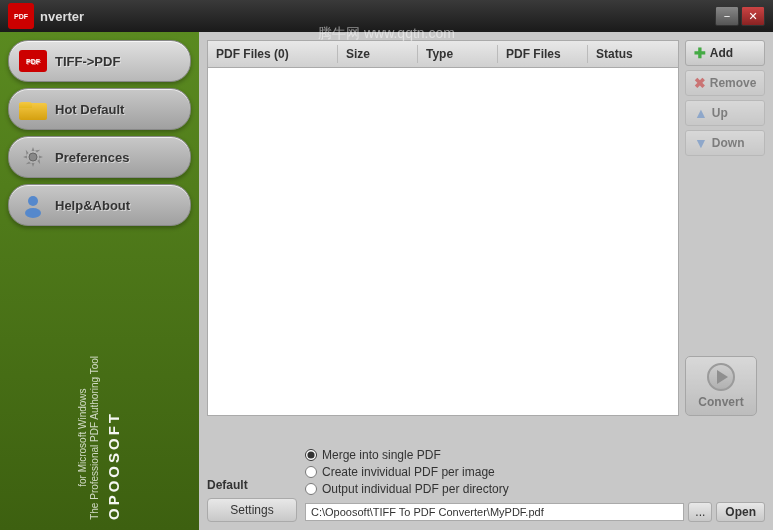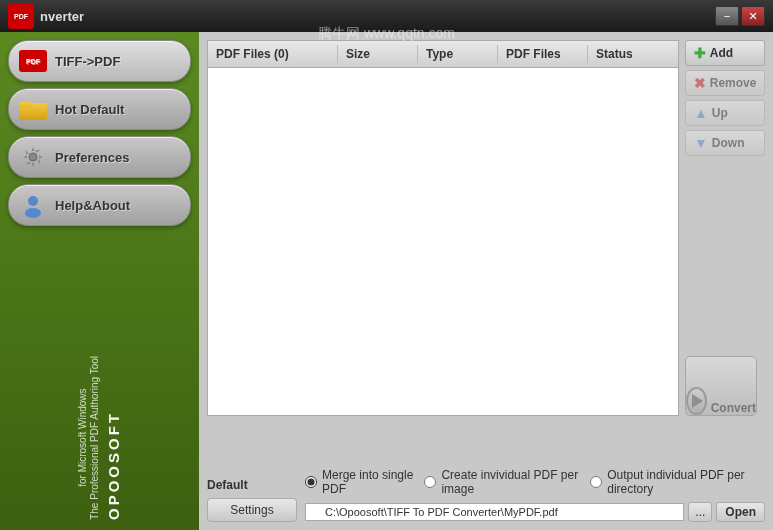--- a/index.html
+++ b/index.html
@@ -202,22 +202,22 @@
 
     .spacer { flex: 1; }
 
     .convert-btn {
       width: 72px;
       height: 60px;
       background: linear-gradient(to bottom, #e0e0e0, #b8b8b8);
       border: 1px solid #999;
       border-radius: 5px;
       display: flex;
-      flex-direction: row;
-      align-items: flex-end;
+      flex-direction: column;
+      align-items: center;
       justify-content: center;
       cursor: pointer;
       color: #555;
       font-size: 12px;
       font-weight: bold;
       gap: 4px;
       opacity: 0.7;
     }
     .convert-play {
       width: 28px;
@@ -281,20 +281,21 @@
       flex-direction: column;
       gap: 4px;
     }
     .output-label {
       font-size: 12px;
       color: #333;
       font-weight: bold;
     }
     .radio-group {
       display: flex;
+      flex-direction: column;
       gap: 3px;
     }
     .radio-item {
       display: flex;
       align-items: center;
       gap: 5px;
       font-size: 12px;
       color: #333;
     }
     .radio-input {
@@ -304,21 +305,21 @@
     }
 
     .path-row {
       display: flex;
       align-items: center;
       gap: 4px;
       margin-top: 2px;
     }
     .path-input {
       flex: 1;
-      padding: 2px 19px;
+      padding: 2px 5px;
       border: 1px solid #aaa;
       background: white;
       font-size: 11px;
       color: #333;
     }
     .dots-btn {
       padding: 2px 6px;
       background: linear-gradient(to bottom, #e8e8e8, #c8c8c8);
       border: 1px solid #aaa;
       border-radius: 3px;

